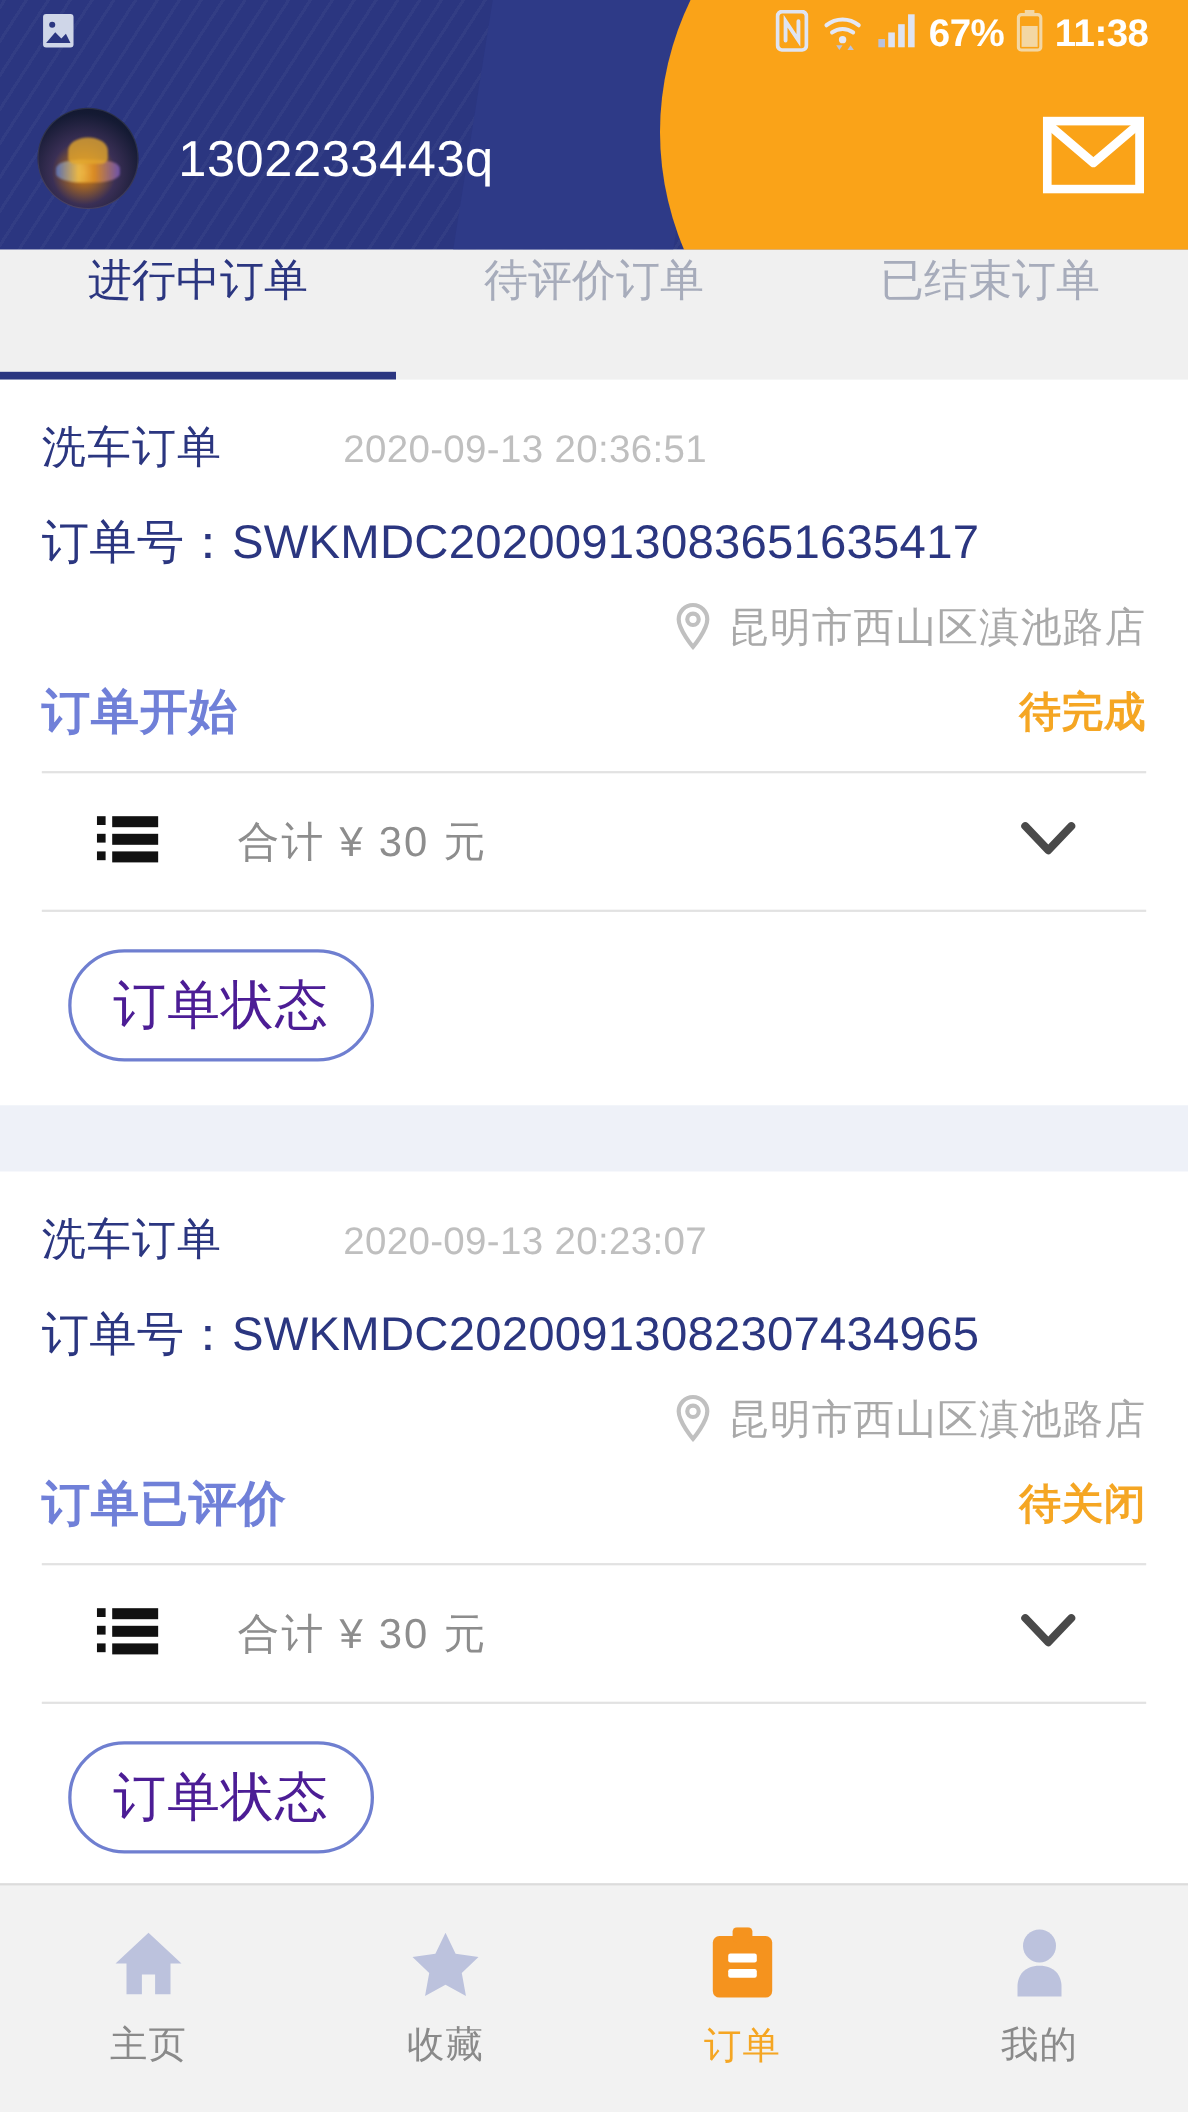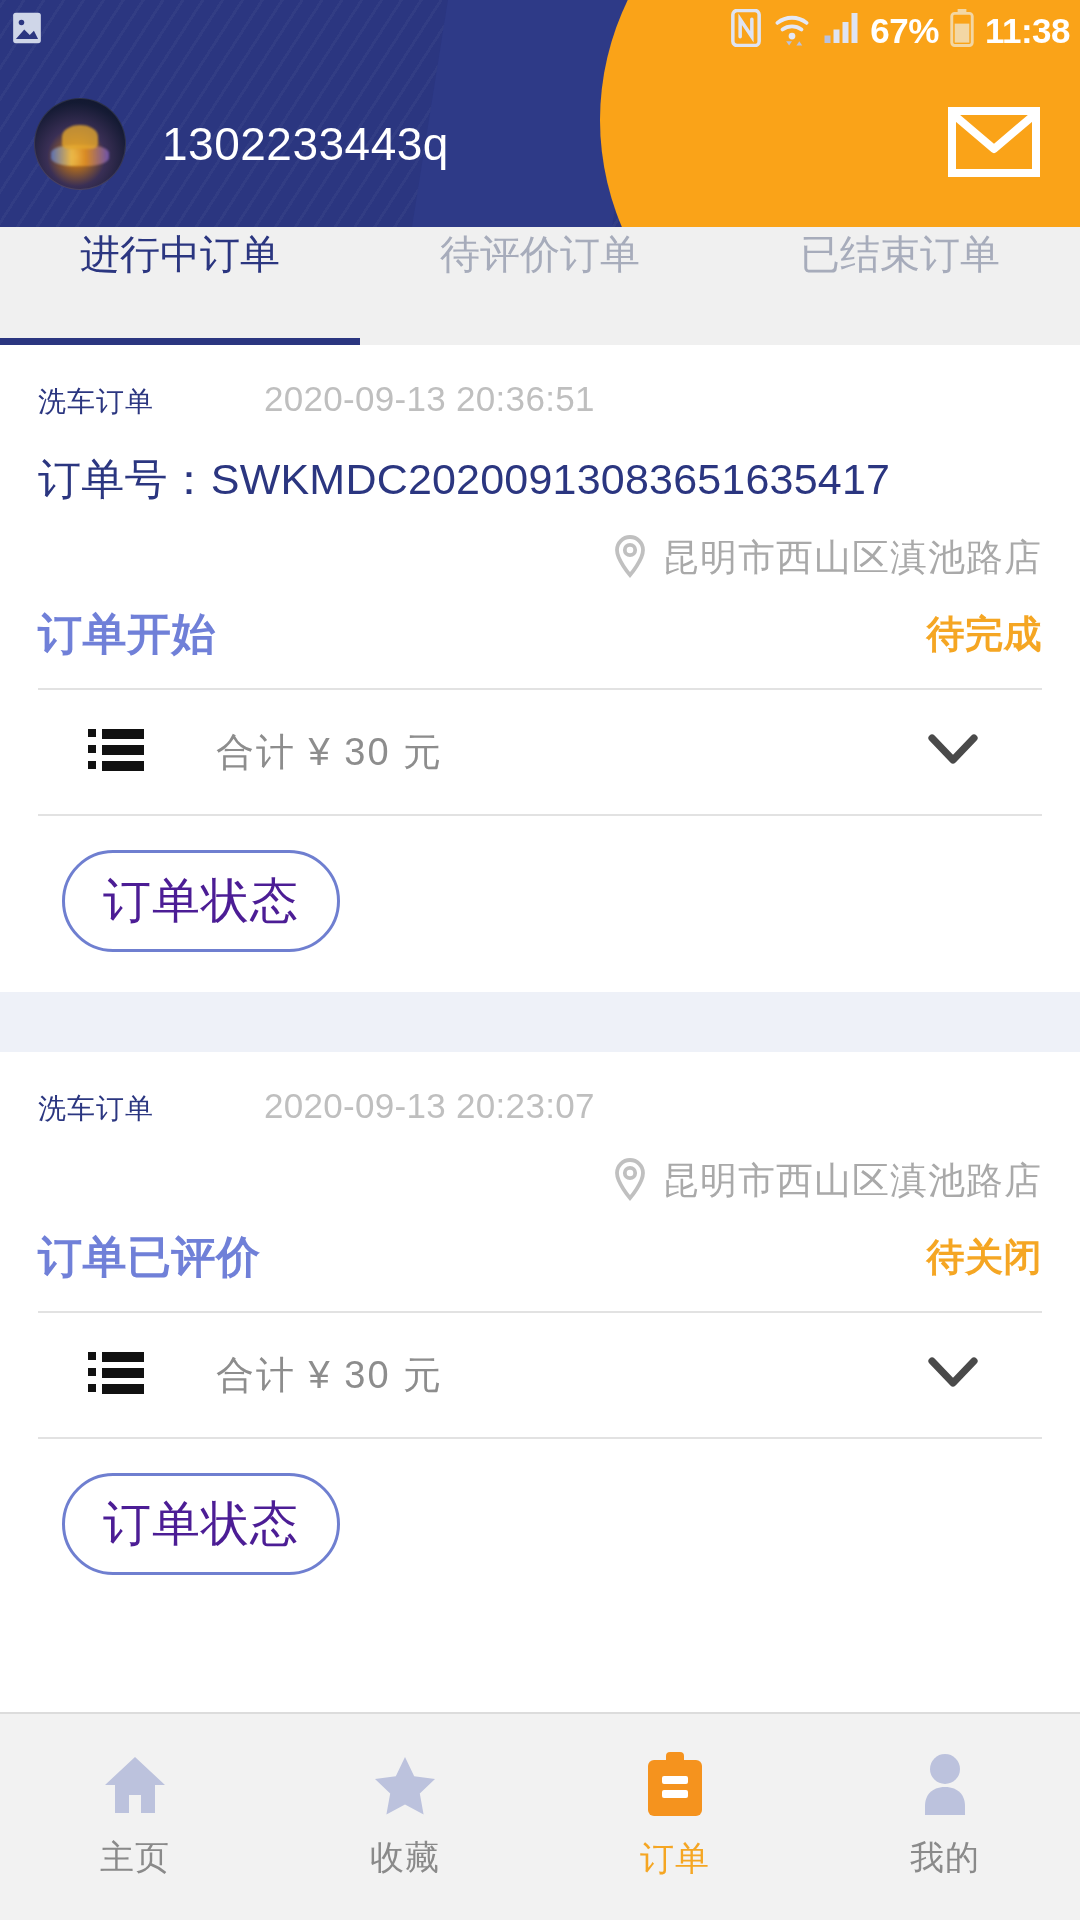--- a/index.html
+++ b/index.html
@@ -35,21 +35,21 @@
   .orange-blob {
     position:absolute;
     left:600px; top:-200px;
     width:760px; height:640px;
     background:#faa318;
     border-radius:50%;
   }
   .status-bar {
     position:absolute; top:0; left:0; right:0; height:60px;
     display:flex; align-items:center; justify-content:space-between;
-    padding:0 10px;
+    padding:0 36px;
     z-index:5;
   }
   .sb-left { display:flex; align-items:center; gap:12px; }
   .sb-right { display:flex; align-items:center; gap:11px; }
   .sb-ico { display:block; }
   .sb-text {
     color:#ffffff; font-size:35px; font-weight:bold;
     letter-spacing:-0.5px; line-height:1;
     font-family:"Liberation Sans",sans-serif;
   }
@@ -106,21 +106,21 @@
   .order-list { background:#eef1f8; }
   .order-card {
     background:#ffffff;
     padding:34px 38px 0 38px;
   }
   .card-gap { height:60px; background:#eef1f8; }
 
   .card-head {
     display:flex; align-items:baseline; padding-bottom:4px;
   }
-  .card-title { font-size:28px; color:#2b3680; letter-spacing:1px; }
+  .card-title { font-size:40px; color:#2b3680; letter-spacing:1px; }
   .card-time {
     font-size:35px; color:#bfbfbf; margin-left:110px; letter-spacing:0.3px;
     font-family:"Liberation Sans",sans-serif;
   }
   .card-orderno {
     font-size:43px; color:#2b3680; margin-top:26px; letter-spacing:0.2px;
     white-space:nowrap;
   }
   .card-loc {
     display:flex; align-items:center; margin-top:24px;justify-content:flex-end;
@@ -293,20 +293,23 @@
     </div>
   </div>
 
   <div class="card-gap"></div>
 
   <div class="order-card">
     <div class="card-head">
       <div class="card-title">洗车订单</div>
       <div class="card-time">2020-09-13 20:23:07</div>
     </div>
+    <div class="card-orderno">
+      <span>订单号：</span><span>SWKMDC20200913082307434965</span>
+    </div>
     <div class="card-loc">
       <span>
         <svg width="36" height="44" viewBox="0 0 18 22">
             <path d="M9 1.5c-3.6 0-6.5 2.9-6.5 6.5 0 4.9 6.5 12.5 6.5 12.5s6.5-7.6 6.5-12.5c0-3.6-2.9-6.5-6.5-6.5z" fill="none" stroke="#c0c0c0" stroke-width="1.9"></path>
             <circle cx="9" cy="8" r="2.6" fill="none" stroke="#c0c0c0" stroke-width="1.9"></circle>
           </svg>
       </span>
       <span class="card-loc-text">昆明市西山区滇池路店</span>
     </div>
     <div class="card-status-row">

